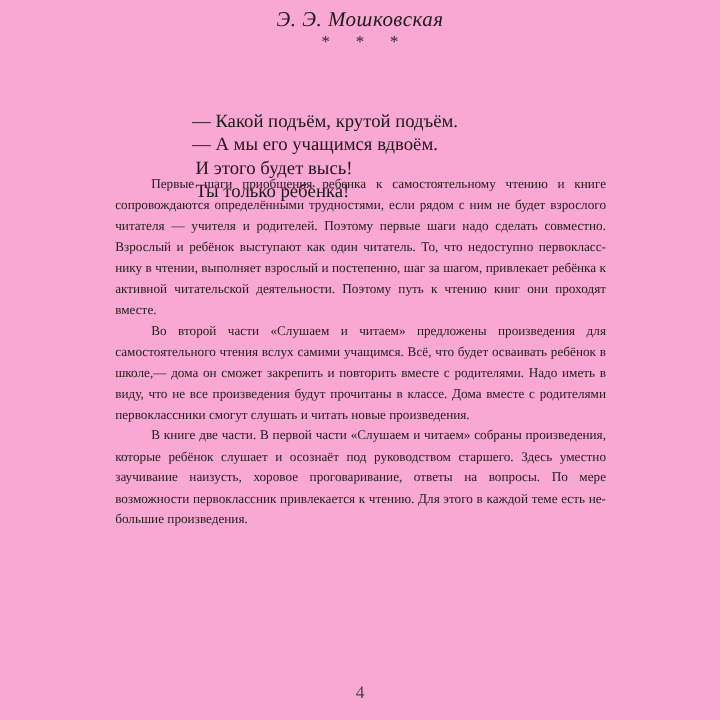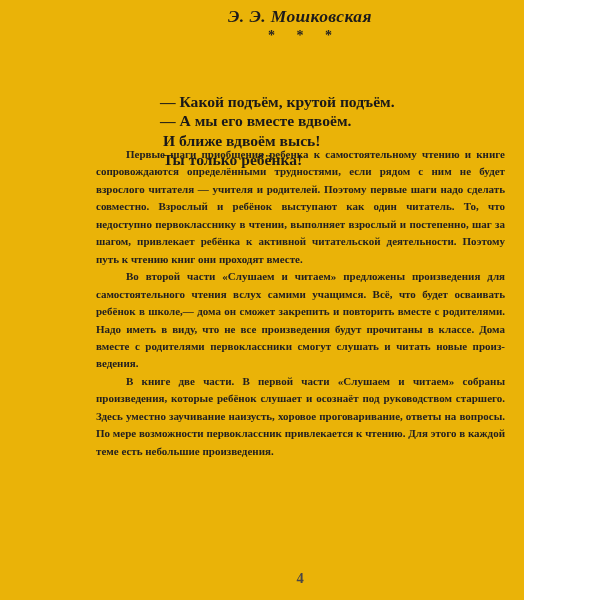--- a/index.html
+++ b/index.html
@@ -11,24 +11,23 @@
     width: 600px;
     height: 600px;
     overflow: hidden;
     font-family: "Liberation Serif", "DejaVu Serif", serif;
     color: #211f1f;
     -webkit-font-smoothing: antialiased;
   }
 
   #page {
     position: relative;
-    width: 524px;
+    width: 600px;
     height: 600px;
-    background: #eab308;
-    font-weight: bold;
+    background: #f9a8d4;
   }
 
   
   .author-line {
     position: absolute;
     left: 0;
     top: 6px;
     width: 600px;
     text-align: center;
     font-style: italic;
@@ -108,22 +107,22 @@
 <body>
 
 <div id="page">
 
   <div class="author-line">Э. Э. Мошковская</div>
 
   <div class="asterisks">* * *</div>
 
   <div class="poem">
     <span class="verse-line hang">— Какой подъём, крутой подъём.</span>
-    <span class="verse-line hang">— А мы его вместе вдвоём.</span>
-    <span class="verse-line plain">И ближе вдвоём высь!</span>
+    <span class="verse-line hang">— А мы его учащимся вдвоём.</span>
+    <span class="verse-line plain">И этого будет высь!</span>
     <span class="verse-line plain">Ты только ребёнка!</span>
   </div>
 
   <div class="body-copy">
     <p class="para">Первые шаги приобщения ребенка к самостоятельному чтению и книге сопровождаются определёнными трудностями, если рядом с ним не будет взрослого чи­тателя — учителя и родителей. Поэтому первые шаги надо сделать совместно. Взрослый и ребёнок выступа­ют как один читатель. То, что недоступно первокласс­нику в чтении, выполняет взрослый и постепенно, шаг за шагом, привлекает ребёнка к активной читательской де­ятельности. Поэтому путь к чтению книг они проходят вместе.</p>
     <p class="para">Во второй части «Слушаем и читаем» предложены произведения для самостоятельного чтения вслух сами­ми учащимся. Всё, что будет осваивать ребёнок в шко­ле,— дома он сможет закрепить и повторить вместе с ро­дителями. Надо иметь в виду, что не все произведения будут прочитаны в классе. Дома вместе с родителями первоклассники смогут слушать и читать новые произ­ведения.</p>
     <p class="para">В книге две части. В первой части «Слушаем и чита­ем» собраны произведения, которые ребёнок слушает и осознаёт под руководством старшего. Здесь уместно заучивание наизусть, хоровое проговаривание, ответы на вопросы. По мере возможности первоклассник при­влекается к чтению. Для этого в каждой теме есть не­большие произведения.</p>
   </div>
 
   <div class="folio">4</div>

